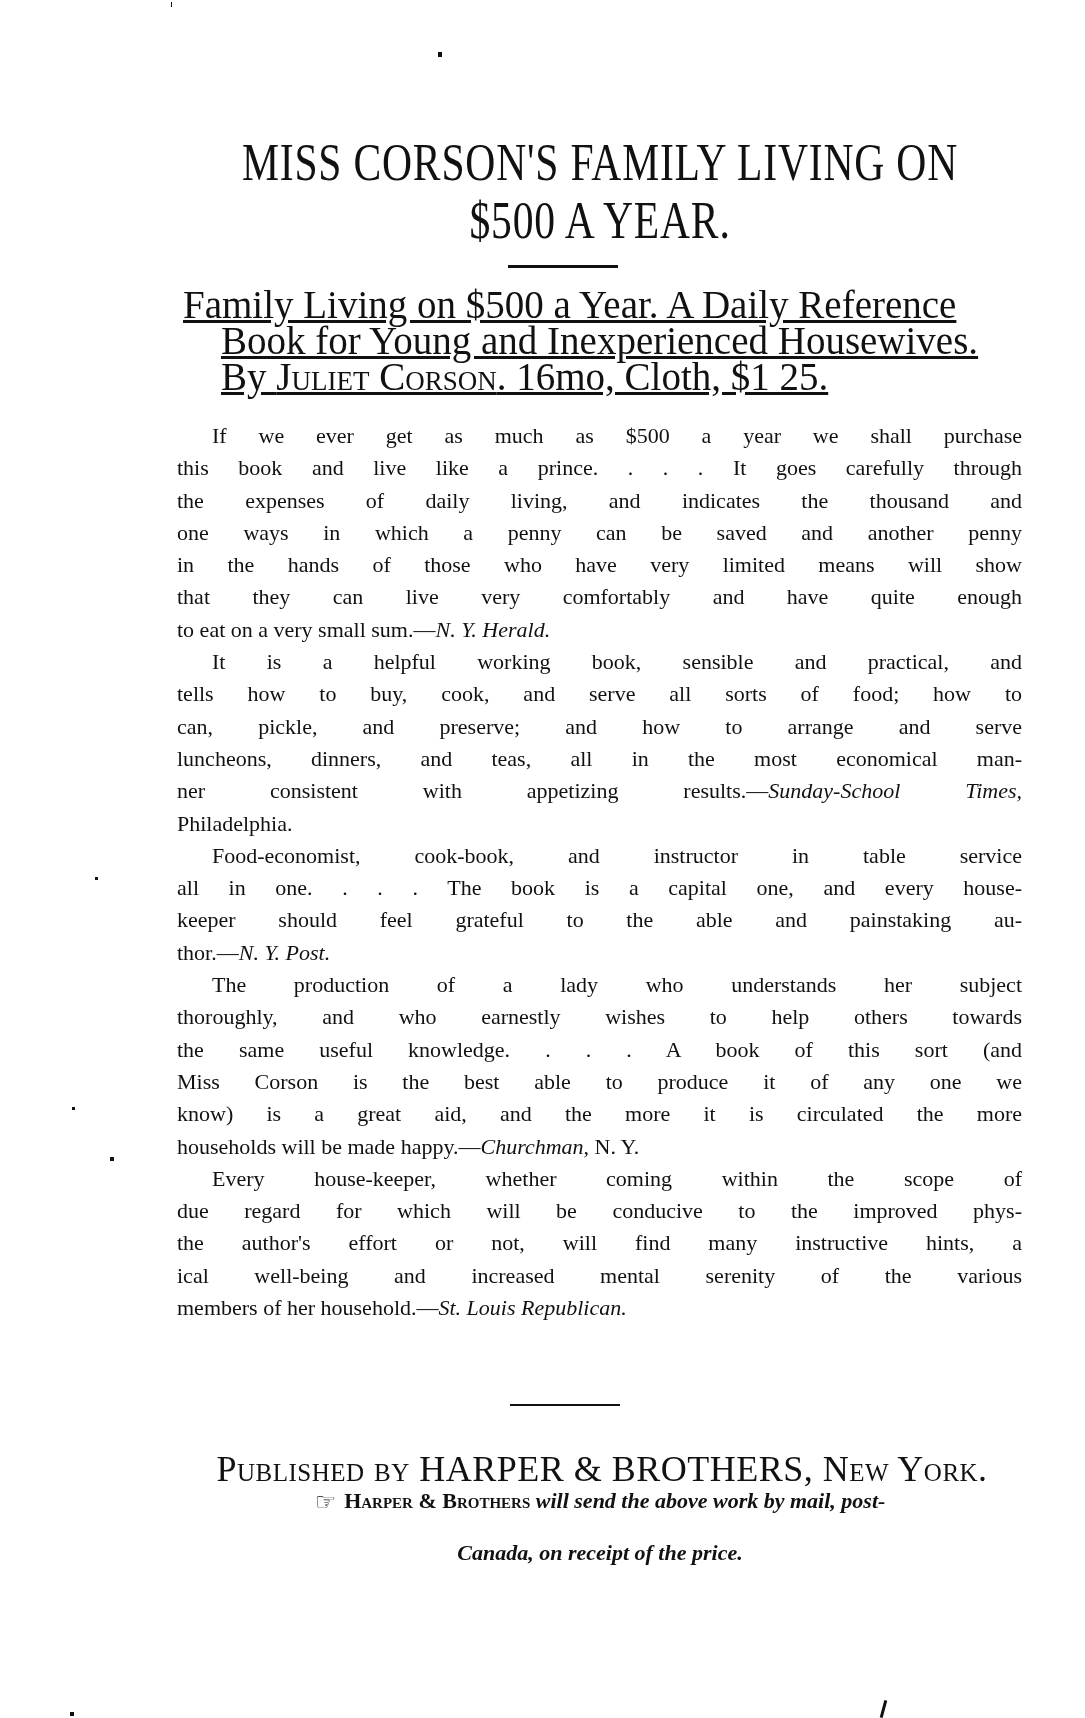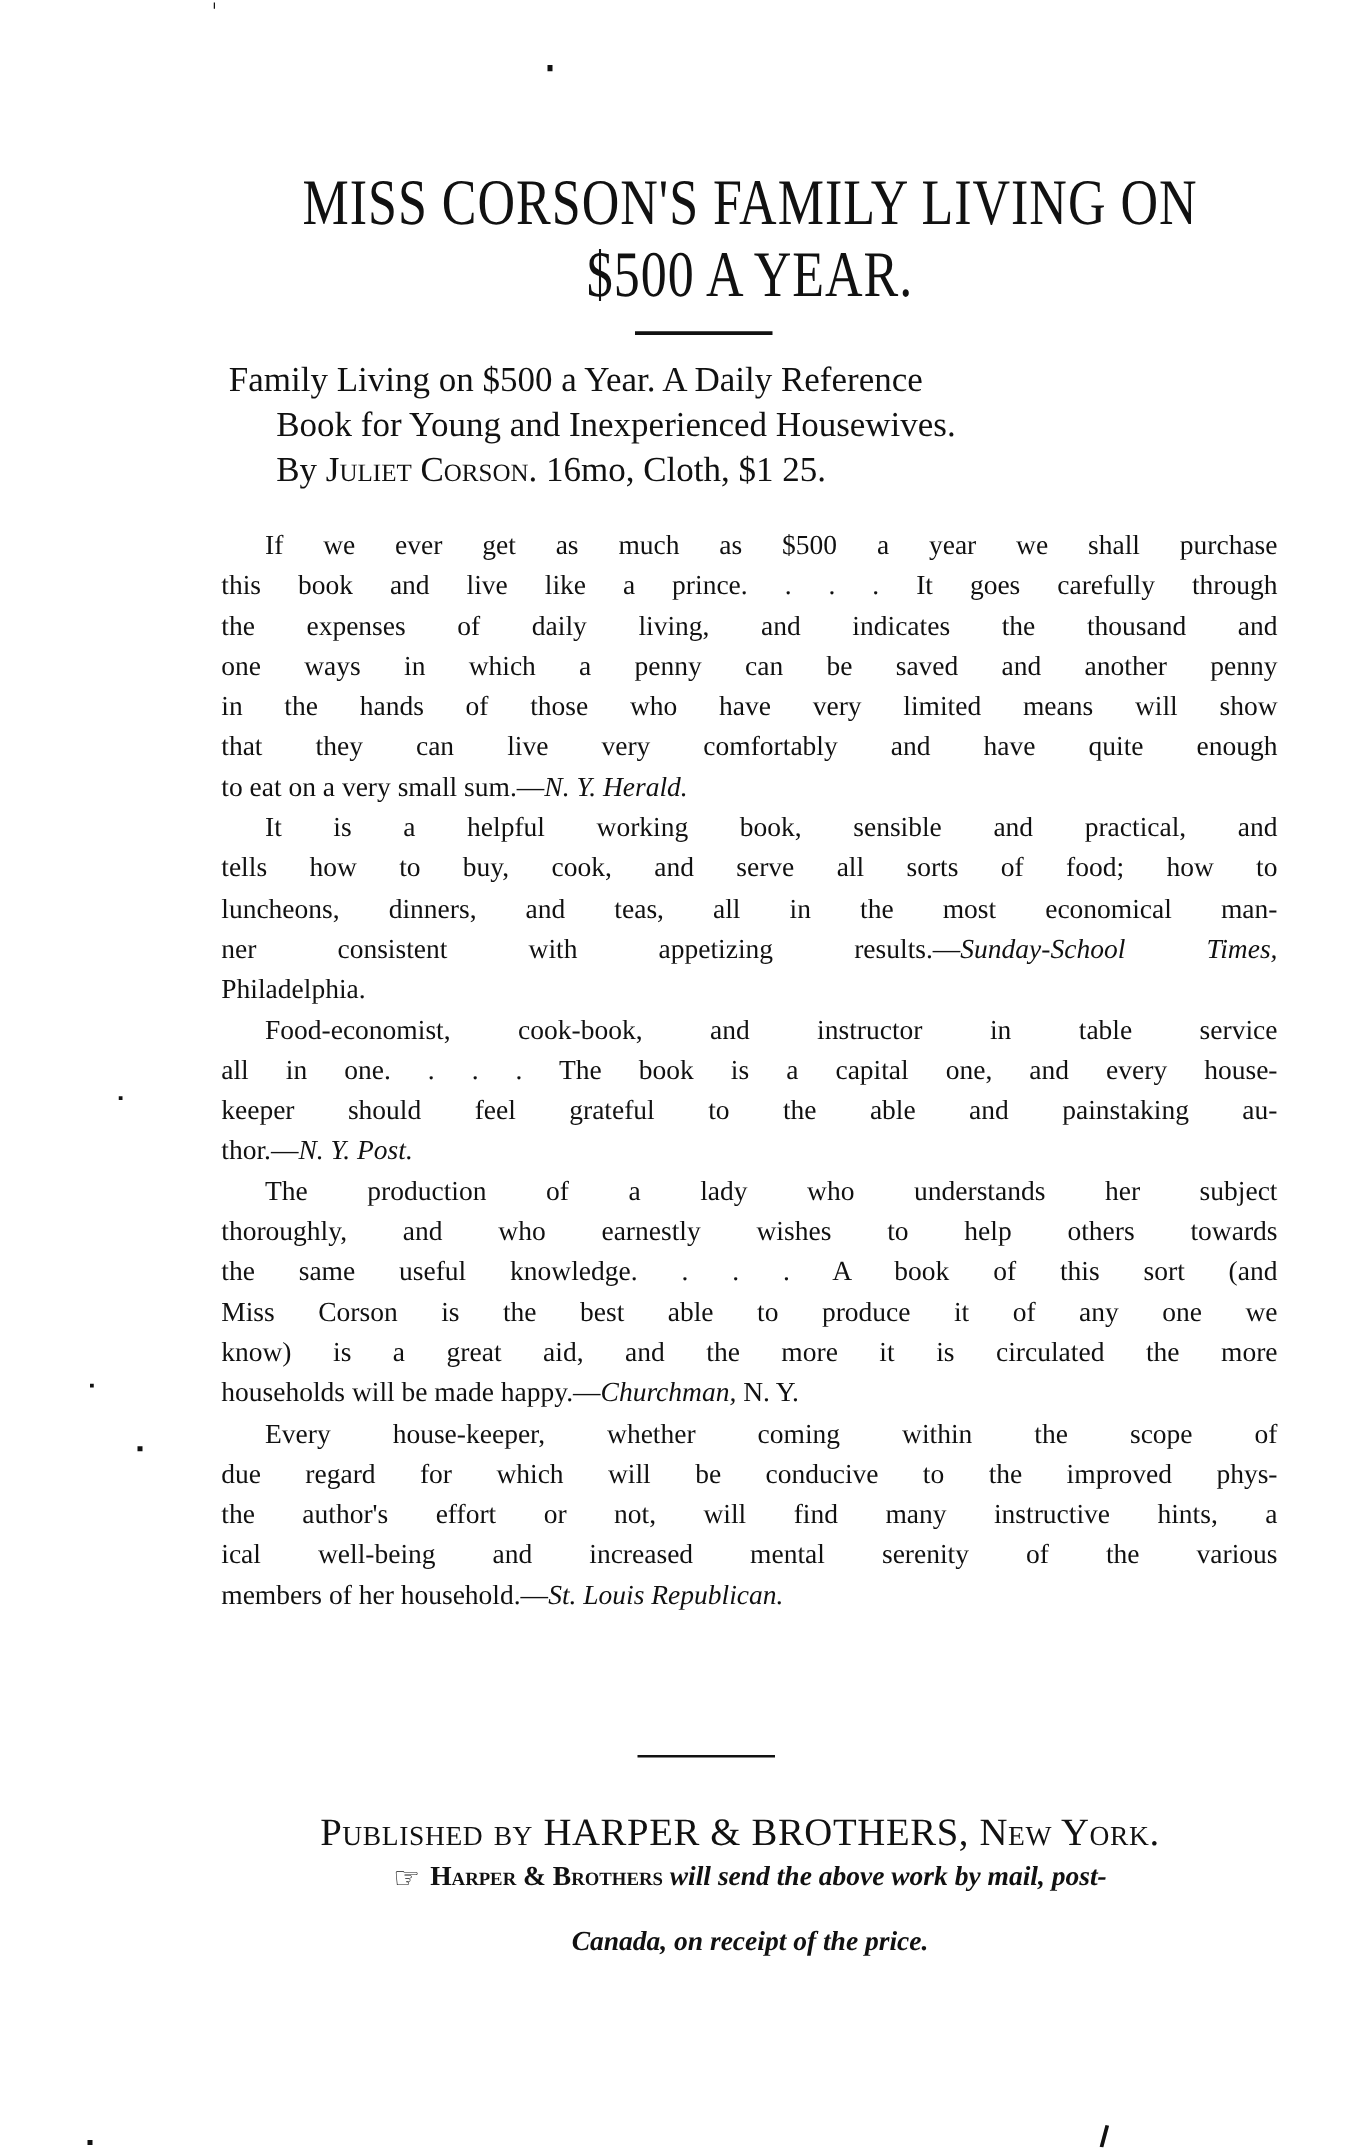--- a/index.html
+++ b/index.html
@@ -3,30 +3,30 @@
 <meta charset="utf-8">
 <style>
   html, body { margin: 0; padding: 0; background: #ffffff; }
   body { width: 1085px; height: 1718px; position: relative; overflow: hidden; color: #111; font-family: "Liberation Serif", "DejaVu Serif", serif; }
   .speck { position: absolute; background: #111; }
   .page { position: absolute; left: 0; top: 0; width: 918px; height: 1718px; }
   .title { position: absolute; left: 150px; width: 900px; text-align: center; font-family: "Liberation Serif", serif; font-weight: normal; letter-spacing: 1px; margin: 0; line-height: 1; }
   .title-line1 { top: 137px; font-size: 52px; transform: scaleX(0.80); transform-origin: center; }
   .title-line2 { top: 195px; font-size: 52px; transform: scaleX(0.80); transform-origin: center; }
   .rule { position: absolute; height: 3px; background: #111; }
-  .book-entry { position: absolute; left: 183px; width: 840px; font-size: 28px; line-height: 36px; }
+  .book-entry { position: absolute; left: 183px; width: 840px; font-size: 39px; line-height: 36px; text-decoration: underline; }
   .book-entry .line { display: block; white-space: nowrap; }
   .indent1 { padding-left: 38px; }
   .sc { font-variant: small-caps; }
   .reviews { position: absolute; left: 177px; width: 845px; top: 420px; font-size: 22px; line-height: 32.3px; text-align: justify; }
   .review { margin: 0; }
   .rl { display: block; text-align: justify; text-align-last: justify; white-space: nowrap; }
   .rl.last { text-align-last: left; }
   .src { font-style: italic; }
-  .publisher { position: absolute; top: 1448px; left: 142px; width: 900px; text-align: center; font-size: 31px; letter-spacing: 0.5px; }
+  .publisher { position: absolute; top: 1448px; left: 152px; width: 900px; text-align: center; font-size: 36px; letter-spacing: 0.5px; }
   .mail-note { position: absolute; top: 1488px; left: 180px; width: 840px; text-align: center; font-size: 22px; line-height: 25px; }
   .mail-note .it { font-style: italic; font-weight: bold; }
   .hand { font-size: 24px; font-family: "DejaVu Sans", sans-serif; vertical-align: -2px; margin-right: 8px; }
 </style>
 </head>
 <body>
 
 <div class="page">
 
   <div class="speck" style="left:438px;top:52px;width:4px;height:5px;"></div>
@@ -56,20 +56,21 @@
       <span class="rl">the expenses of daily living, and indicates the thousand and</span>
       <span class="rl">one ways in which a penny can be saved and another penny</span>
       <span class="rl">in the hands of those who have very limited means will show</span>
       <span class="rl">that they can live very comfortably and have quite enough</span>
       <span class="rl last"><span>to eat on a very small sum.—</span><span class="src">N. Y. Herald.</span></span>
     </div>
 
     <div class="review">
       <span class="rl" style="padding-left:35px;">It is a helpful working book, sensible and practical, and</span>
       <span class="rl">tells how to buy, cook, and serve all sorts of food; how to</span>
+      <span class="rl">can, pickle, and preserve; and how to arrange and serve</span>
       <span class="rl">luncheons, dinners, and teas, all in the most economical man-</span>
       <span class="rl"><span>ner consistent with appetizing results.—</span><span class="src">Sunday-School Times,</span></span>
       <span class="rl last">Philadelphia.</span>
     </div>
 
     <div class="review">
       <span class="rl" style="padding-left:35px;">Food-economist, cook-book, and instructor in table service</span>
       <span class="rl">all in one. . . . The book is a capital one, and every house-</span>
       <span class="rl">keeper should feel grateful to the able and painstaking au-</span>
       <span class="rl last"><span>thor.—</span><span class="src">N. Y. Post.</span></span>

